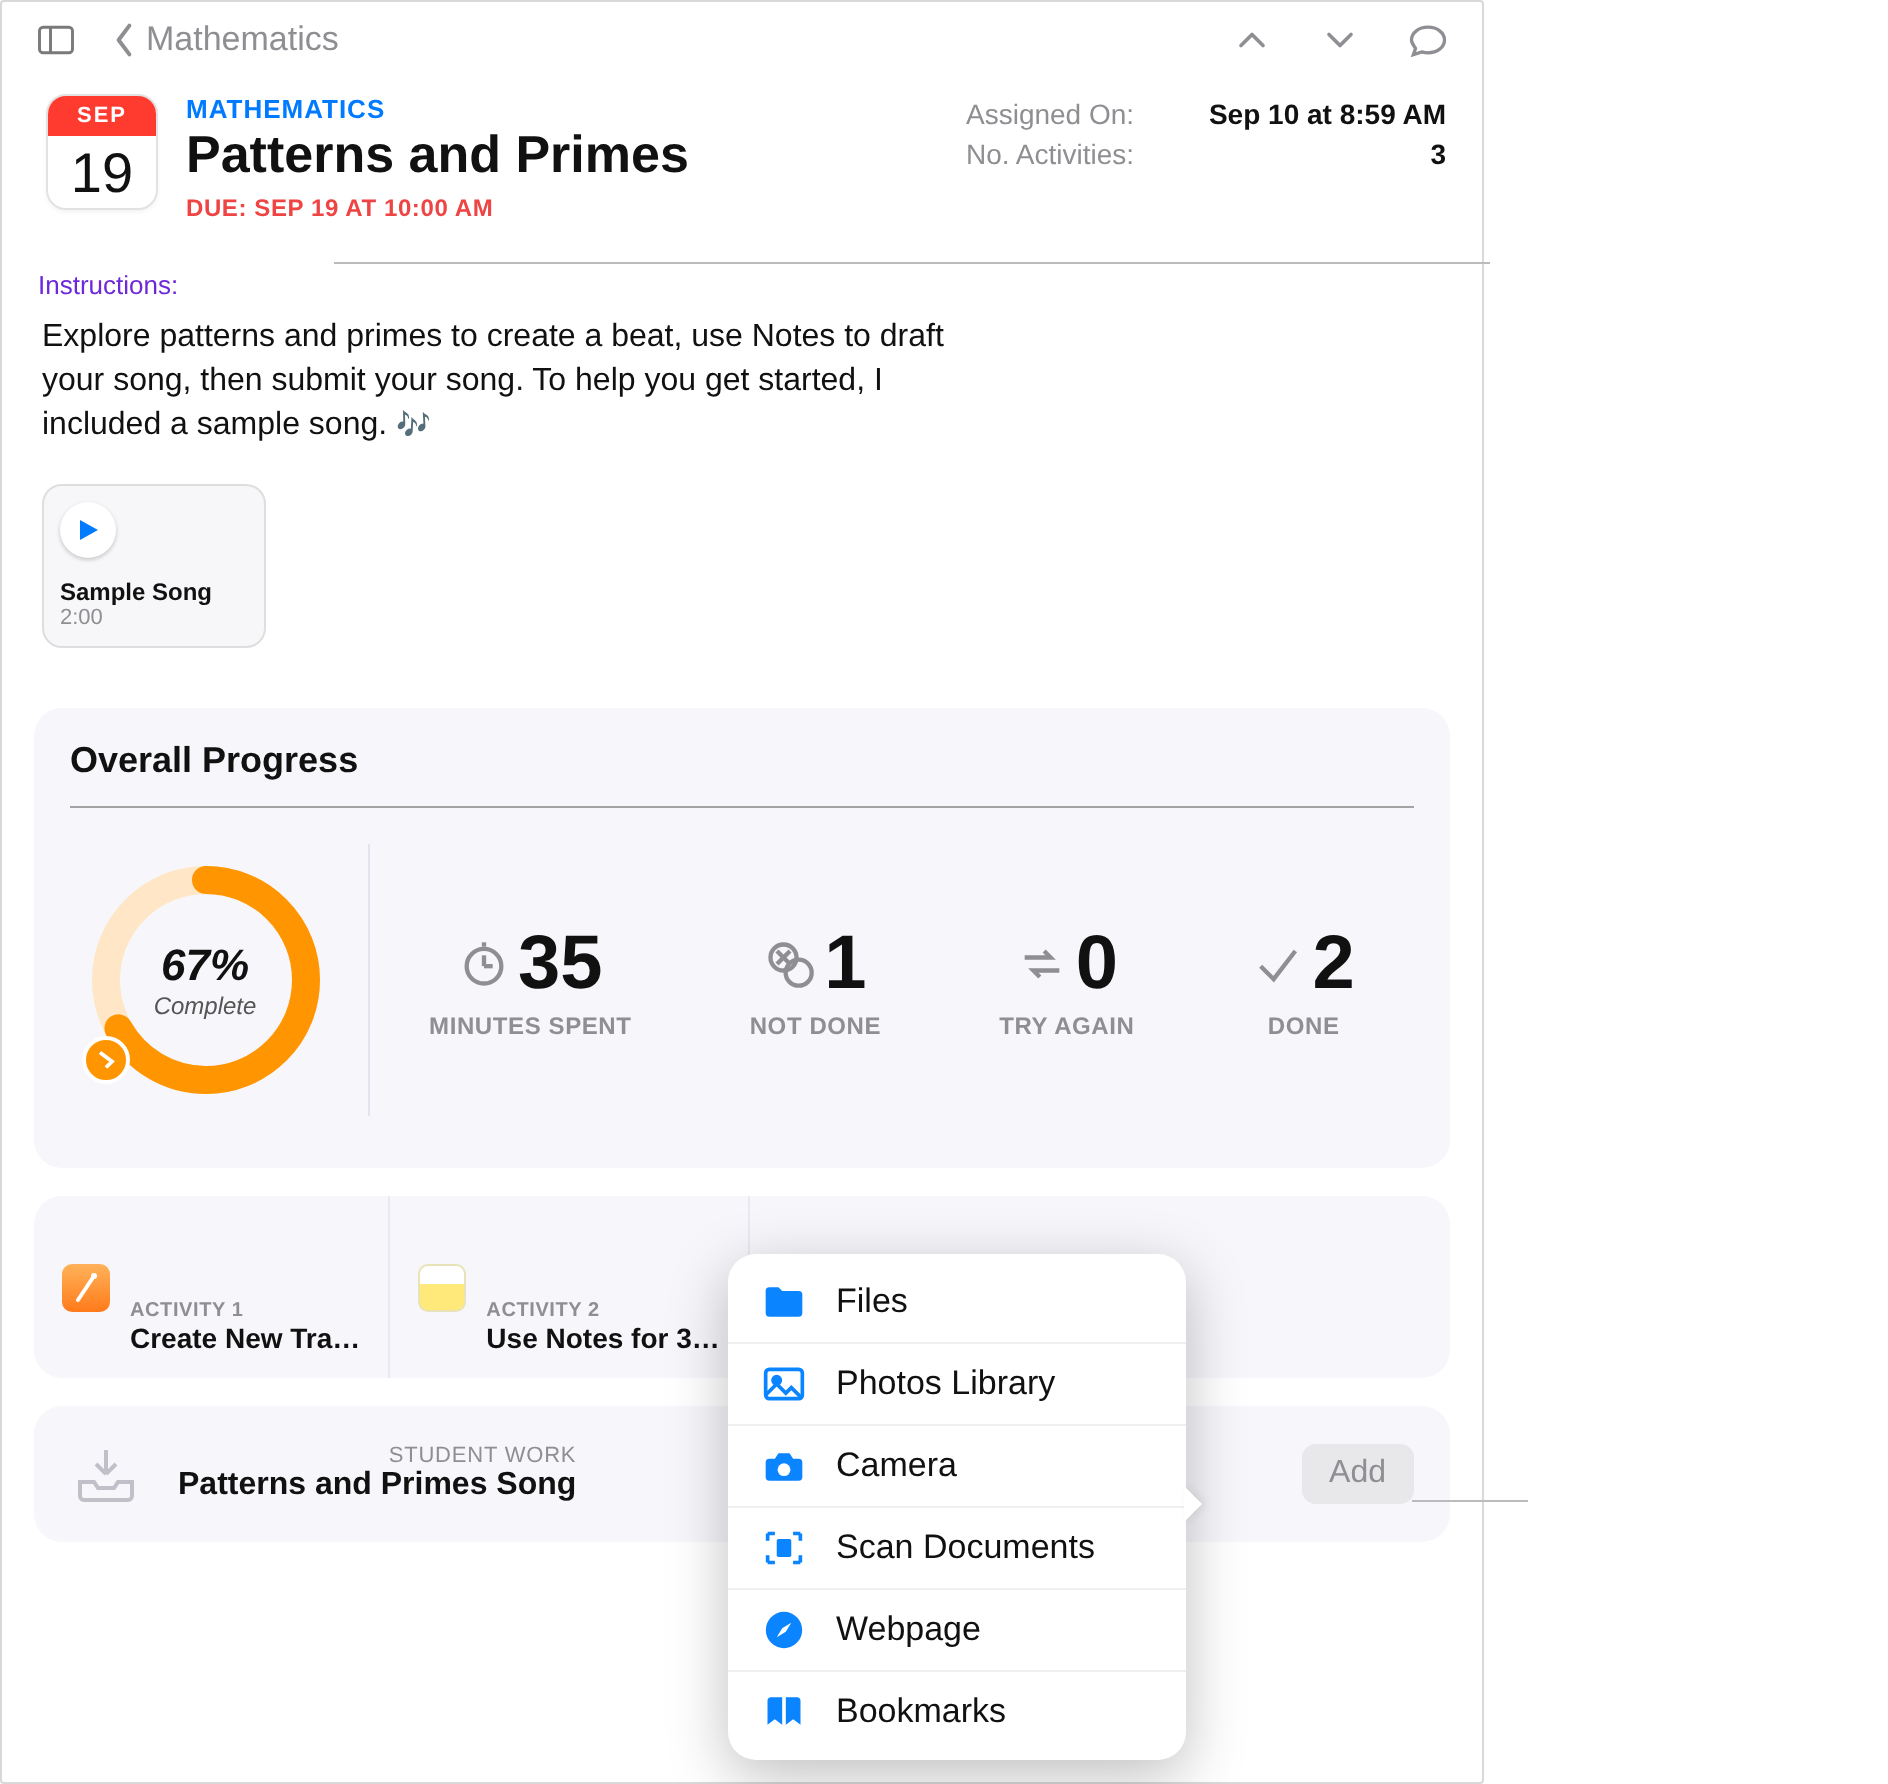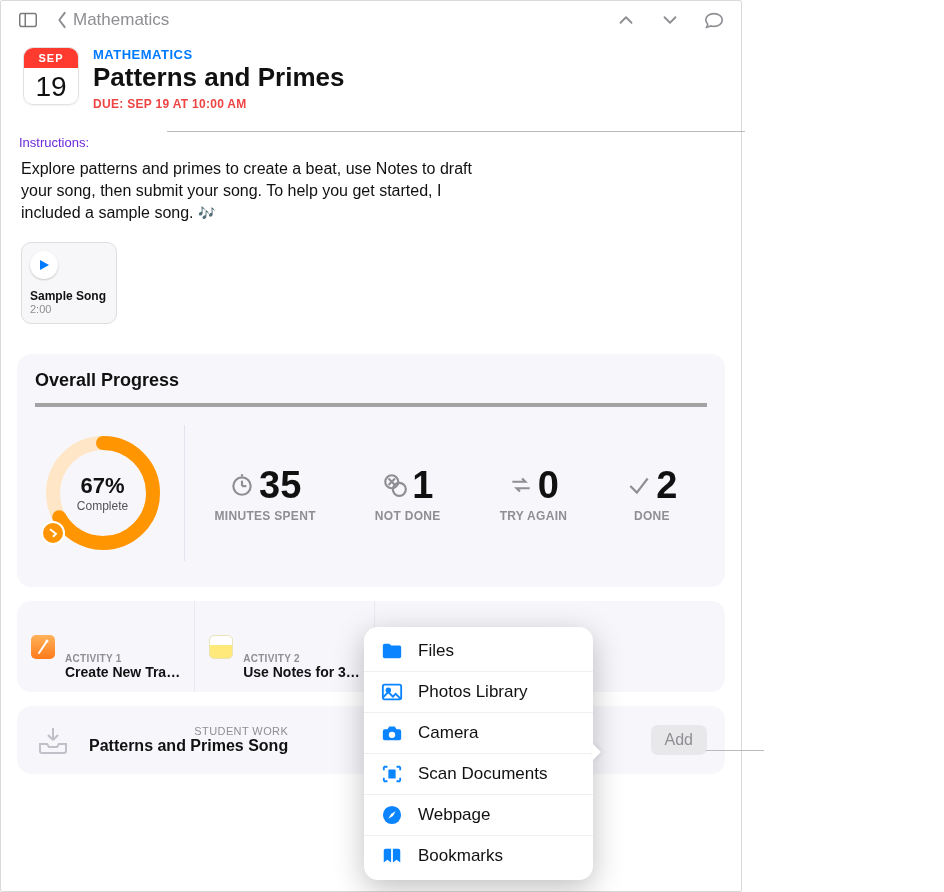--- a/index.html
+++ b/index.html
@@ -86,21 +86,21 @@
   .section-label { font-size: 13px; color: #6d28d9; padding: 24px 18px 8px; font-weight: 400; }
   .instructions {
     font-size: 16px; line-height: 1.38;
     padding: 0 20px 0 20px;
     max-width: 520px;
   }
   .music-note { font-size: 14px; }
 
   .attachment {
     margin: 18px 0 0 20px;
-    width: 96px;
+    width: 112px;
     border: 1px solid #dedede;
     border-radius: 10px;
     background: #f7f7f9;
     padding: 8px;
   }
   .play {
     width: 28px; height: 28px; border-radius: 50%;
     background: #fff; box-shadow: 0 1px 2px rgba(0,0,0,.2);
     display: flex; align-items: center; justify-content: center;
     margin-bottom: 10px;
@@ -108,28 +108,29 @@
   .play svg { width: 12px; height: 12px; fill: #007aff; }
   .attach-title { font-size: 12px; font-weight: 600; }
   .attach-sub { font-size: 11px; color: #8e8e93; }
 
   .progress-card {
     margin: 30px 16px 0;
     background: #f7f6fb;
     border-radius: 14px;
     padding: 16px 18px 26px;
   }
-  .pc-title { font-size: 18px; font-weight: 700; padding-bottom: 12px; border-bottom: 4px solid #a3a3a3; }
+  .pc-title { font-size: 18px; font-weight: 700; padding-bottom: 12px; border-bottom: 1px solid #a3a3a3; }
   .pc-body { display: flex; align-items: center; padding-top: 18px; gap: 0; }
   .donut-wrap {
     width: 150px;
     display: flex; align-items: flex-start; justify-content: center;
     border-right: 1px solid #e4e2ec;
     padding: 8px 14px 8px 0;
     position: relative;
+    font-style: italic;
   }
   .donut { position: relative; width: 120px; height: 120px; }
   .donut svg { transform: rotate(-90deg); }
   .donut-center {
     position: absolute; inset: 0;
     display: flex; flex-direction: column; align-items: center; justify-content: center;
   }
   .donut-pct { font-size: 22px; font-weight: 700; }
   .donut-lbl { font-size: 12px; color: #555; }
   .donut-badge {
@@ -270,20 +271,30 @@
 
   <div class="header">
     <div class="cal">
       <div class="cal-top">SEP</div>
       <div class="cal-day">19</div>
     </div>
     <div class="title-block">
       <div class="subject">MATHEMATICS</div>
       <div class="title">Patterns and Primes</div>
       <div class="due">DUE: SEP 19 AT 10:00 AM</div>
+    </div>
+    <div class="meta">
+      <div class="meta-row">
+        <span>Assigned On:</span>
+        <span class="val">Sep 10 at 8:59 AM</span>
+      </div>
+      <div class="meta-row">
+        <span>No. Activities:</span>
+        <span class="val">3</span>
+      </div>
     </div>
   </div>
 
   <div class="callout-line-h"></div>
 
   <div class="section-label">Instructions:</div>
   <div class="instructions">
     <span>Explore patterns and primes to create a beat, use Notes to draft your song, then submit your song. To help you get started, I included a sample song. </span><span class="music-note">🎶</span>
   </div>
 

